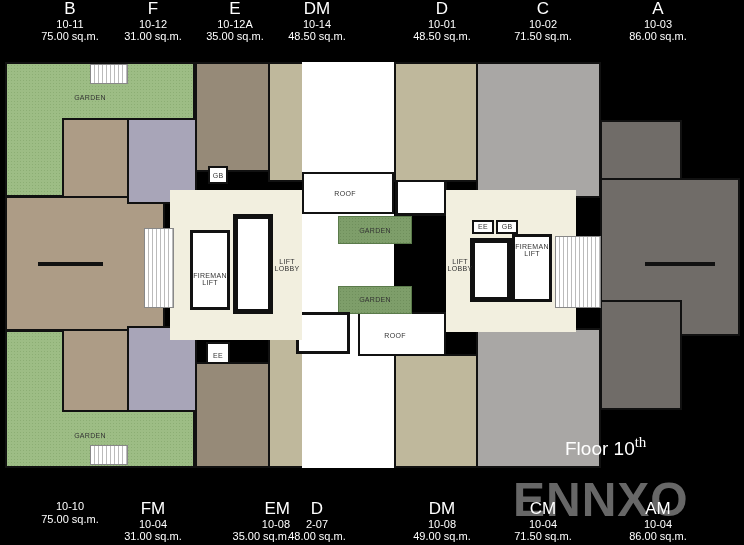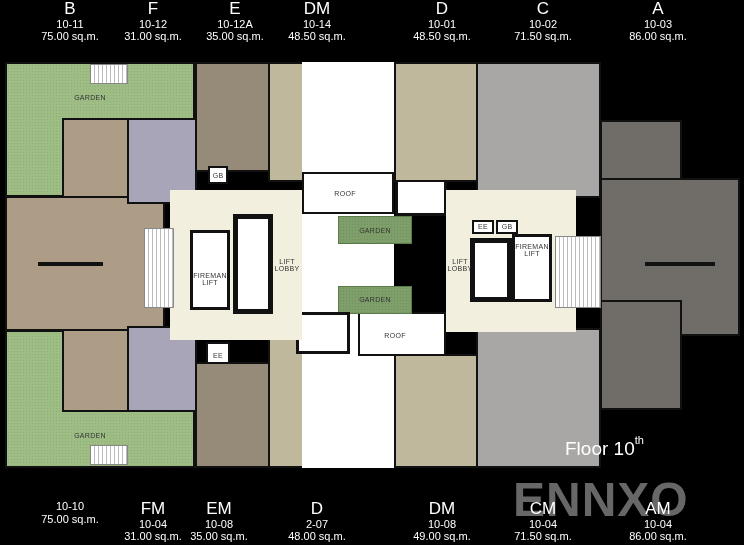--- a/index.html
+++ b/index.html
@@ -19,21 +19,21 @@
   .grey{background:#a9a7a5;}
   .dgrey{background:#706c68;}
   .white{background:#fff;}
   .cream{background:#f2efdf;}
   .core{background:#fff;border:5px solid #111;}
   .blk{background:#111;}
   .stair{background:repeating-linear-gradient(90deg,#fff 0 3px,#bbb 3px 4px);border:1px solid #888;}
   .txt{position:absolute;font-size:7px;color:#333;text-align:center;letter-spacing:0.3px;}
   .ggreen{background:#7e9e6a;background-image:radial-gradient(#6f8f5c 1px,transparent 1px);background-size:3px 3px;border:1px solid #5a7a4a;}
   .floor{position:absolute;left:565px;top:438px;font-size:19px;color:#fff;}
-  .floor sup{font-size:11px;vertical-align:top;position:relative;top:-4px;}
+  .floor sup{font-size:15px;vertical-align:top;position:relative;top:-4px;font-family:Liberation Serif, serif;}
   .brand{position:absolute;left:513px;top:472px;font-size:48px;font-weight:bold;color:#7a7a7a;opacity:0.85;letter-spacing:1px;}
 </style>
 </head>
 <body>
 
 <div>
   <div class="lbl" style="left:15px;top:0px;">
       <span class="t">B</span>
       <span class="n">10-11</span>
       <span class="a">75.00 sq.m.</span>
@@ -148,21 +148,21 @@
 <div>
   <div class="lbl" style="left:15px;top:500px;">
       <span class="n">10-10</span>
       <span class="a">75.00 sq.m.</span>
     </div>
   <div class="lbl" style="left:98px;top:500px;">
       <span class="t">FM</span>
       <span class="n">10-04</span>
       <span class="a">31.00 sq.m.</span>
     </div>
-  <div class="lbl" style="left:164px;top:500px;">
+  <div class="lbl" style="left:180px;top:500px;text-align:right;">
       <span class="t">EM</span>
       <span class="n">10-08</span>
       <span class="a">35.00 sq.m.</span>
     </div>
   <div class="lbl" style="left:262px;top:500px;">
       <span class="t">D</span>
       <span class="n">2-07</span>
       <span class="a">48.00 sq.m.</span>
     </div>
   <div class="lbl" style="left:387px;top:500px;">

